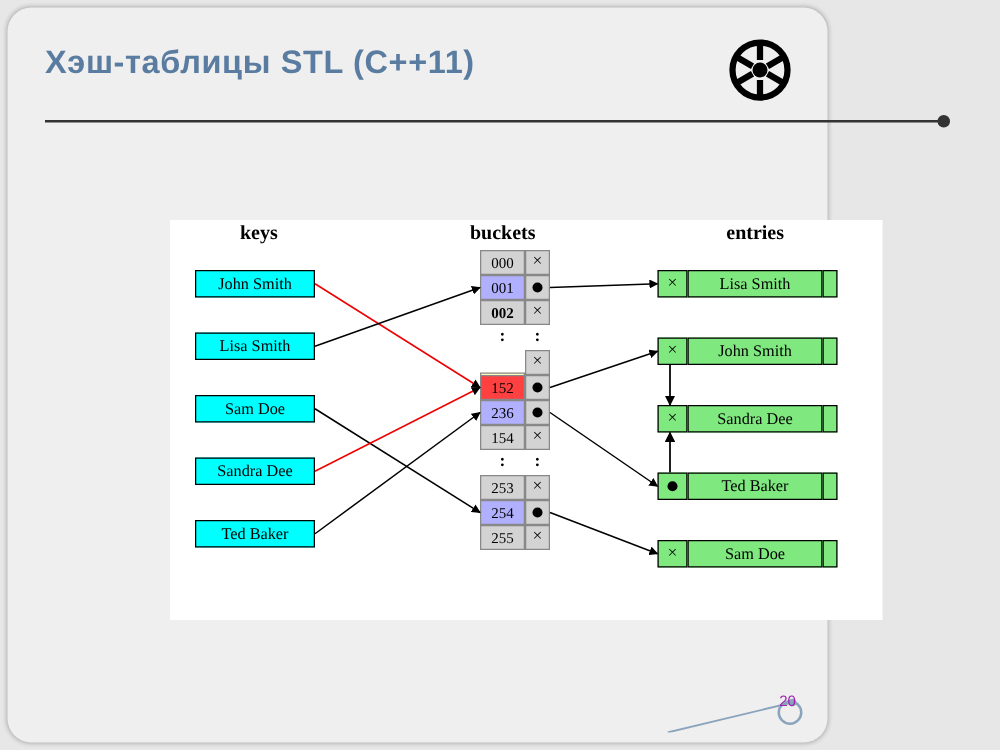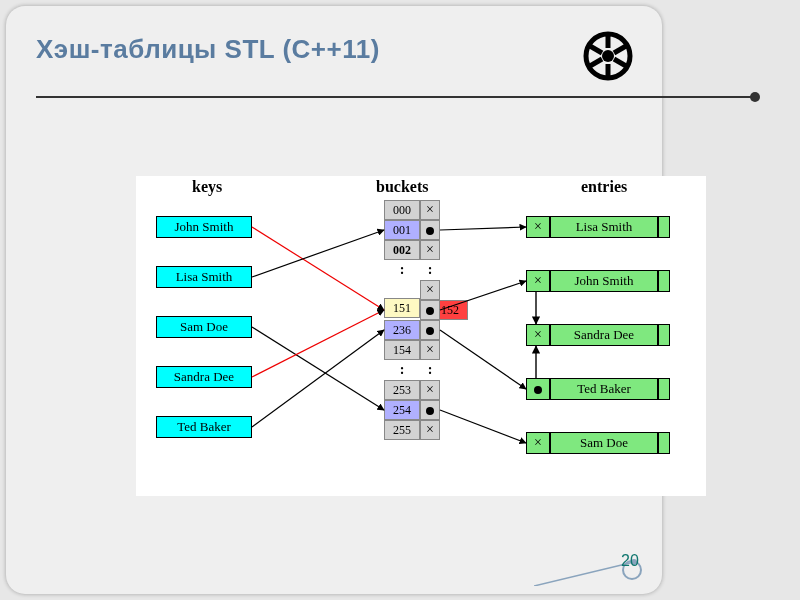--- a/index.html
+++ b/index.html
@@ -127,22 +127,22 @@
     left: 0; top: 0;
     width: 100%; height: 100%;
     pointer-events: none;
   }
 
   .pagenum {
     position: absolute;
     right: 18px; bottom: 12px;
     width: 28px; height: 28px;
     text-align: center;
-    font-size: 16px;
-    color: #0f766e;
+    font-size: 12px;
+    color: #a21caf;
     line-height: 14px;
   }
   .pagenum::before {
     content: "";
     position: absolute;
     left: 6px; top: 6px;
     width: 16px; height: 16px;
     border: 2px solid #8aa4bd;
     border-radius: 50%;
   }
@@ -187,21 +187,21 @@
     <div class="bucket" style="left: 248px; top: 24px; background: rgb(211, 211, 211);">000</div>
       <div class="ptrcell" style="left:284px; top:24px;">×</div>
     <div class="bucket" style="left: 248px; top: 44px; background: rgb(176, 176, 255);">001</div>
       <div class="ptrcell" style="left:284px; top:44px;"><span class="dot"></span></div>
     <div class="bucket" style="left: 248px; top: 64px; background: rgb(211, 211, 211); font-weight: bold;">002</div>
       <div class="ptrcell" style="left:284px; top:64px;">×</div>
     <div class="colon" style="left:248px; top:86px;">:</div>
       <div class="colon" style="left:284px; top:86px; width:20px;">:</div>
     <div class="bucket" style="left: 248px; top: 122px; background: #fef9c3;">151</div>
       <div class="ptrcell" style="left:284px; top:104px;">×</div>
-    <div class="bucket" style="left: 248px; top: 124px; background: rgb(255, 64, 64); margin-left: 48px;">152</div>
+    <div class="bucket" style="left: 248px; top: 124px; background: rgb(255, 64, 64);">152</div>
       <div class="ptrcell" style="left:284px; top:124px;"><span class="dot"></span></div>
     <div class="bucket" style="left: 248px; top: 144px; background: rgb(176, 176, 255);">236</div>
       <div class="ptrcell" style="left:284px; top:144px;"><span class="dot"></span></div>
     <div class="bucket" style="left: 248px; top: 164px; background: rgb(211, 211, 211);">154</div>
       <div class="ptrcell" style="left:284px; top:164px;">×</div>
     <div class="colon" style="left:248px; top:186px;">:</div>
       <div class="colon" style="left:284px; top:186px; width:20px;">:</div>
     <div class="bucket" style="left: 248px; top: 204px; background: rgb(211, 211, 211);">253</div>
       <div class="ptrcell" style="left:284px; top:204px;">×</div>
     <div class="bucket" style="left: 248px; top: 224px; background: rgb(176, 176, 255);">254</div>

